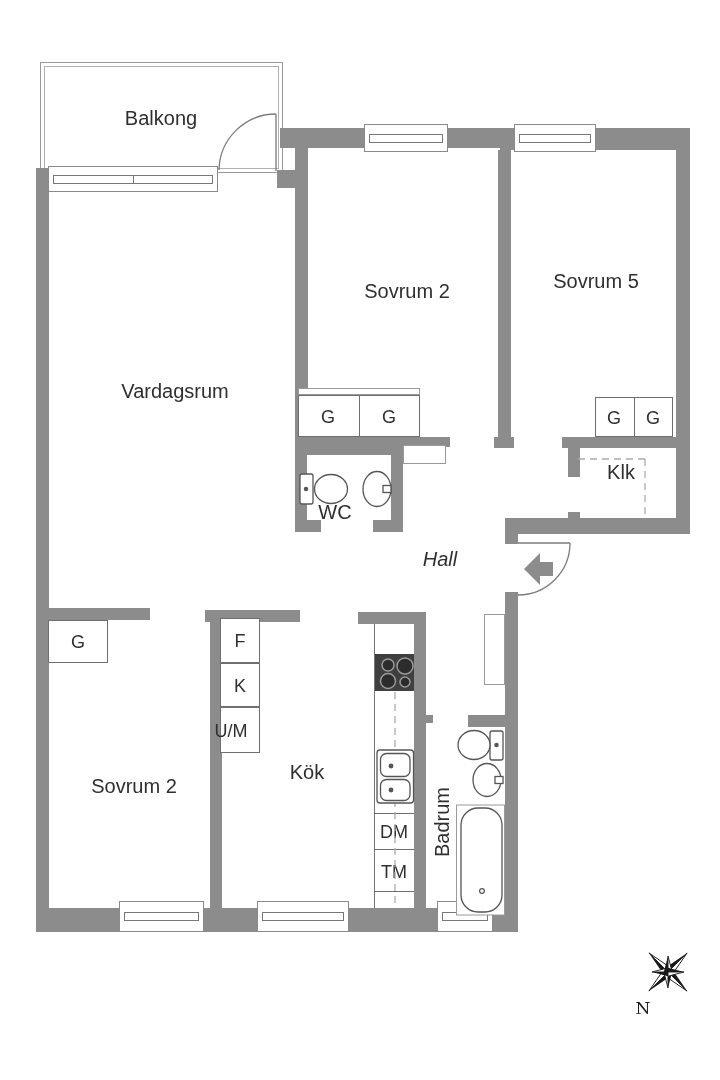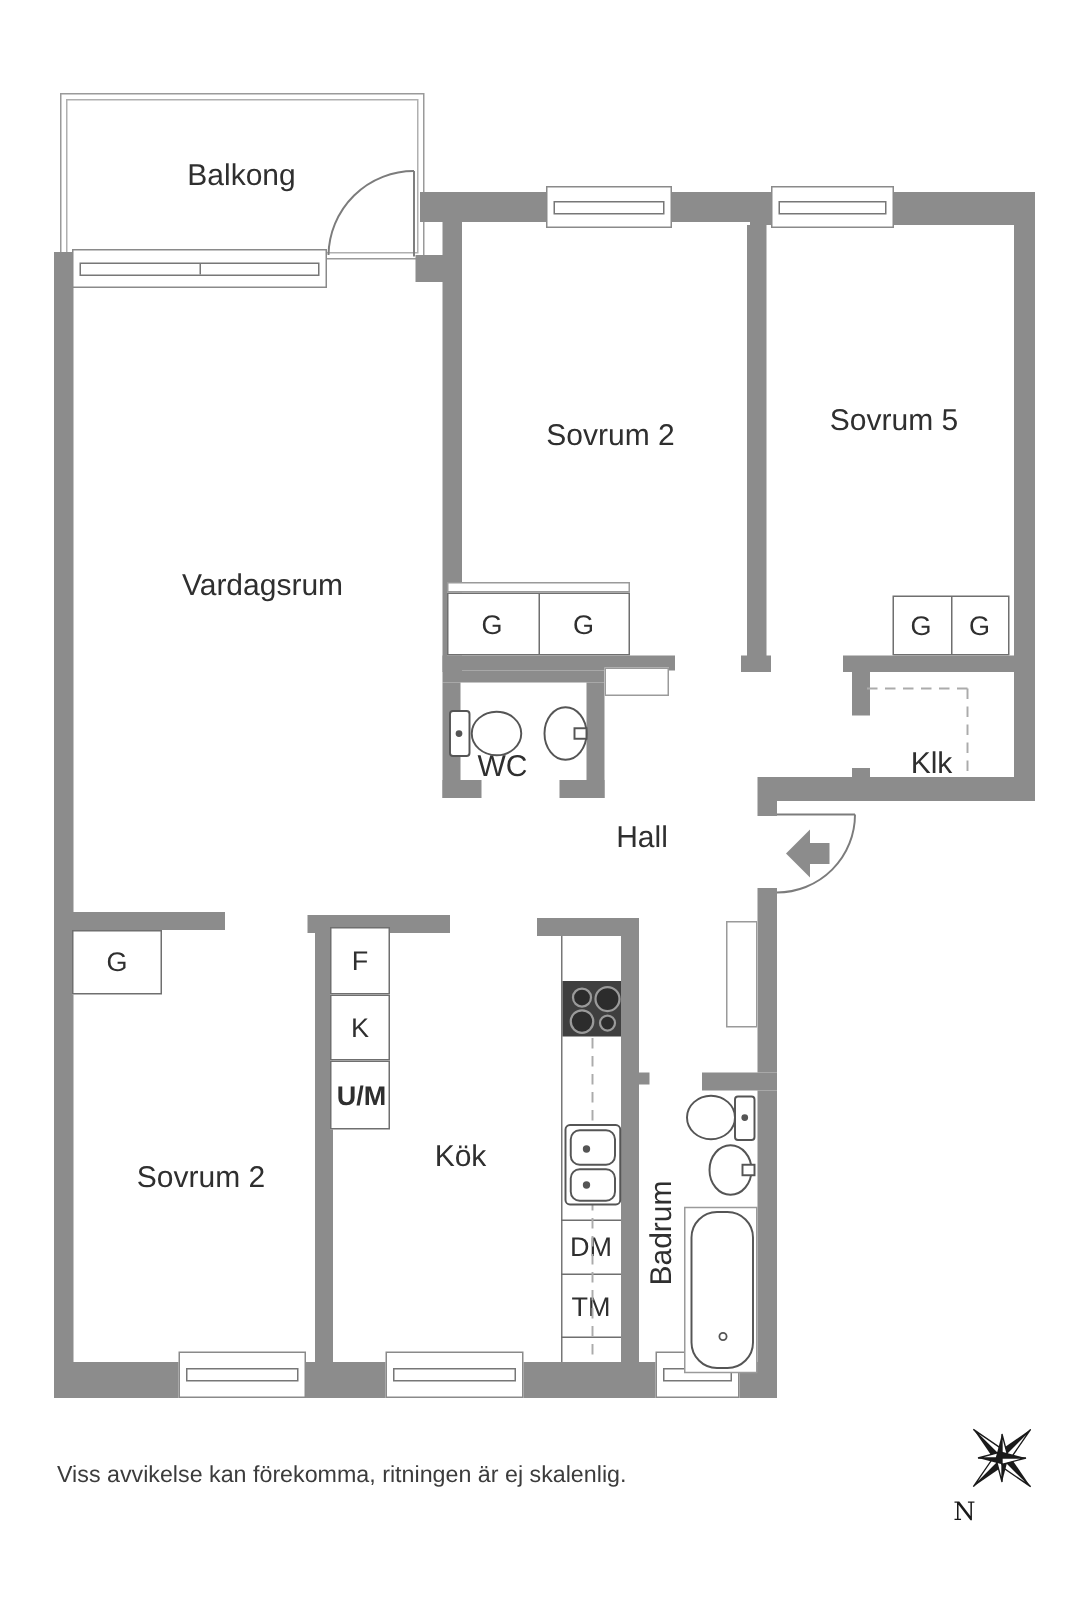--- a/index.html
+++ b/index.html
@@ -107,33 +107,33 @@
   <div class="stove" style="left:375px;top:654px;width:39px;height:37px;"></div>
   <div class="hline" style="left:374px;top:813px;width:40px;"></div>
   <div class="hline" style="left:374px;top:849px;width:40px;"></div>
   <div class="hline" style="left:374px;top:891px;width:40px;"></div>
 
   <div class="lbl" style="left:175px;top:391px;">Vardagsrum</div>
   <div class="lbl" style="left:407px;top:291px;">Sovrum 2</div>
   <div class="lbl" style="left:596px;top:281px;">Sovrum 5</div>
   <div class="lbl" style="left:134px;top:786px;">Sovrum 2</div>
   <div class="lbl" style="left:307px;top:772px;">Kök</div>
-  <div class="lbl" style="left:428px;top:559px;">Hall</div>
+  <div class="lbl" style="left:440px;top:559px;font-style:italic;">Hall</div>
   <div class="lbl" style="left:335px;top:512px;">WC</div>
-  <div class="lbl" style="left:621px;top:510px;">Klk</div>
+  <div class="lbl" style="left:621px;top:472px;">Klk</div>
   <div class="lbl rot" style="left:442px;top:822px;">Badrum</div>
 
   <div class="lbl sm" style="left:328px;top:417px;">G</div>
   <div class="lbl sm" style="left:389px;top:417px;">G</div>
   <div class="lbl sm" style="left:614px;top:418px;">G</div>
   <div class="lbl sm" style="left:653px;top:418px;">G</div>
   <div class="lbl sm" style="left:78px;top:642px;">G</div>
   <div class="lbl sm" style="left:240px;top:641px;">F</div>
   <div class="lbl sm" style="left:240px;top:686px;">K</div>
-  <div class="lbl sm" style="left:241px;top:731px;font-weight:bold;">U/M</div>
+  <div class="lbl sm" style="left:231px;top:731px;">U/M</div>
   <div class="lbl sm" style="left:394px;top:832px;">DM</div>
   <div class="lbl sm" style="left:394px;top:872px;">TM</div>
 
   <svg class="overlay" width="720" height="1080" viewBox="0 0 720 1080">
 
     <g stroke="#7c7c7c" stroke-width="1.3" fill="none">
       <line x1="276" y1="114" x2="276" y2="171"></line>
       <path d="M 219 170 A 57 57 0 0 1 276 114"></path>
     </g>
 
@@ -202,15 +202,14 @@
         <polygon points="0,-16 -4.2,0 0,0" fill="#1a1a1a"></polygon>
         <polygon points="0,-16 4.2,0 0,0" fill="#fff" stroke="#1a1a1a" stroke-width="0.9"></polygon>
       </g>
       <use href="#cp-short" transform="rotate(90)"></use>
       <use href="#cp-short" transform="rotate(180)"></use>
       <use href="#cp-short" transform="rotate(270)"></use>
     </g>
   </svg>
 
   <div id="north-label">N</div>
-  <div id="footer-note">Viss avvikelse kan förekomma, ritningen är ej skalenlig.</div>
 
 </div>
 
 </body></html>

